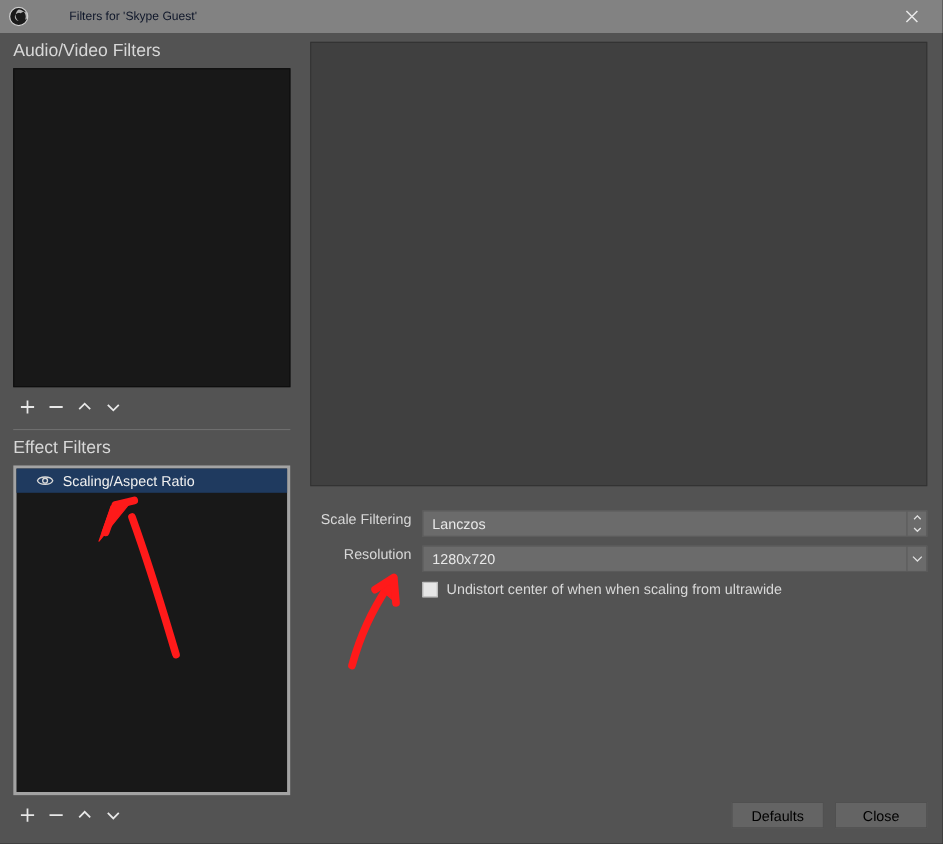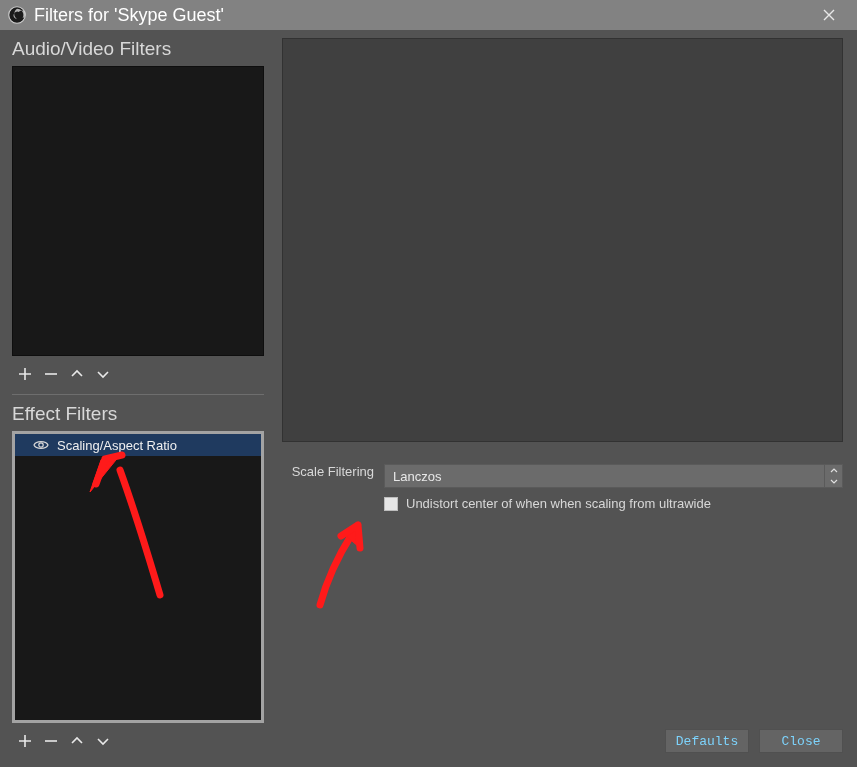--- a/index.html
+++ b/index.html
@@ -22,37 +22,37 @@
     background: #828282;
     display: flex; align-items: center;
     padding: 0 8px 0 6px;
     color: #e8e8e8;
   }
   .titlebar .icon-slot {
     width: 22px; height: 22px;
     display: flex; align-items: center; justify-content: center;
     margin-right: 6px;
   }
-  .titlebar .title { flex: 1; font-size: 18px; color: #ffffff; }
+  .titlebar .title { flex: 1; font-size: 11px; color: #0f172a; margin-left: 29px; }
   .titlebar .close {
     width: 40px; height: 100%;
     display: flex; align-items: center; justify-content: center;
     color: #e8e8e8;
   }
   .body {
     display: flex;
     height: calc(100% - 30px);
   }
   .left-col {
     width: 274px;
     padding: 8px 10px 12px 12px;
     display: flex; flex-direction: column;
   }
   .section-label {
-    font-size: 19px;
+    font-size: 16px;
     color: #d8d8d8;
     margin-bottom: 6px;
   }
   .list-av {
     background: #181818;
     border: 1px solid #0e0e0e;
     height: 290px;
   }
   .toolbar {
     display: flex; align-items: center;
@@ -154,24 +154,23 @@
   .footer {
     position: absolute;
     right: 14px; bottom: 14px;
     display: flex; gap: 10px;
   }
   .btn {
     min-width: 84px;
     height: 24px;
     background: #646464;
     border: 1px solid #505050;
-    color: #7dd3fc;
+    color: #000000;
     display: flex; align-items: center; justify-content: center;
     font-size: 13px;
-    font-family: Liberation Mono, monospace;
   }
   .annot {
     position: absolute;
     pointer-events: none;
   }
   svg { display: block; }
 </style>
 </head>
 <body>
 
@@ -280,20 +279,31 @@
               </span>
               <span class="arrow-half">
                 <svg width="8" height="5" viewBox="0 0 8 5">
                     <path d="M1 1 L4 4 L7 1" stroke="#e0e0e0" stroke-width="1.2" fill="none"></path>
                   </svg>
               </span>
             </div>
           </div>
         </div>
 
+        <div class="prop-row">
+          <span class="label">Resolution</span>
+          <div class="combo">
+            <span>1280x720</span>
+            <div class="arrow-full">
+              <svg width="10" height="6" viewBox="0 0 10 6">
+                  <path d="M1 1 L5 5 L9 1" stroke="#e0e0e0" stroke-width="1.2" fill="none"></path>
+                </svg>
+            </div>
+          </div>
+        </div>
 
         <div class="checkbox-row">
           <span class="chk"></span>
           <span>Undistort center of when when scaling from ultrawide</span>
         </div>
 
       </div>
 
     </div>
 

